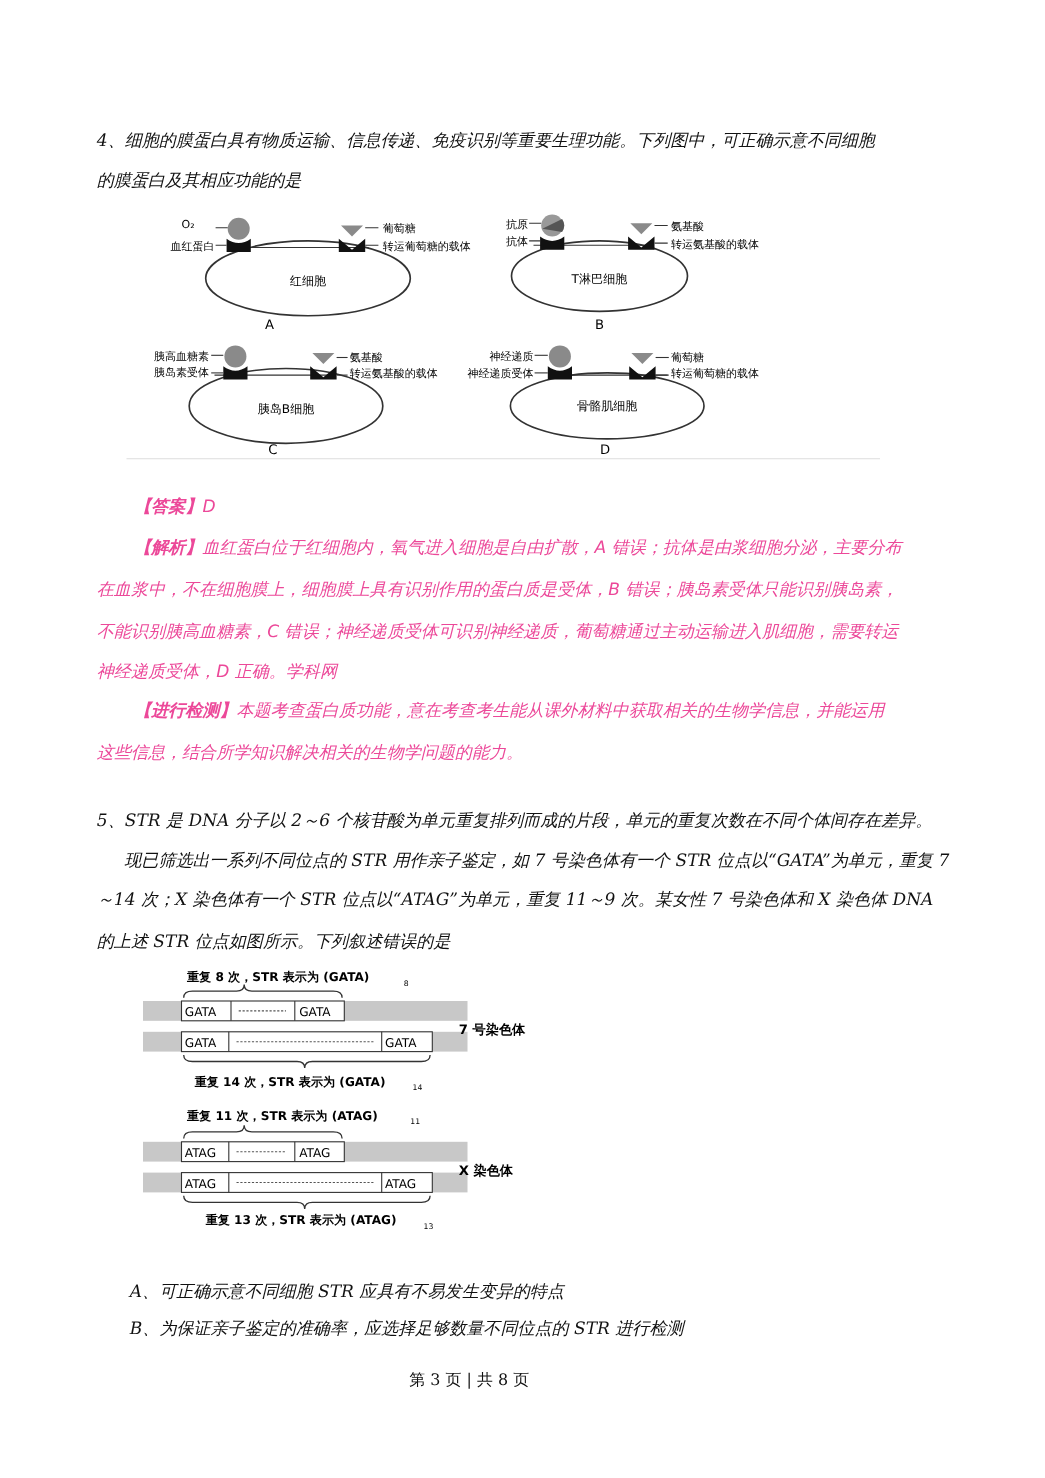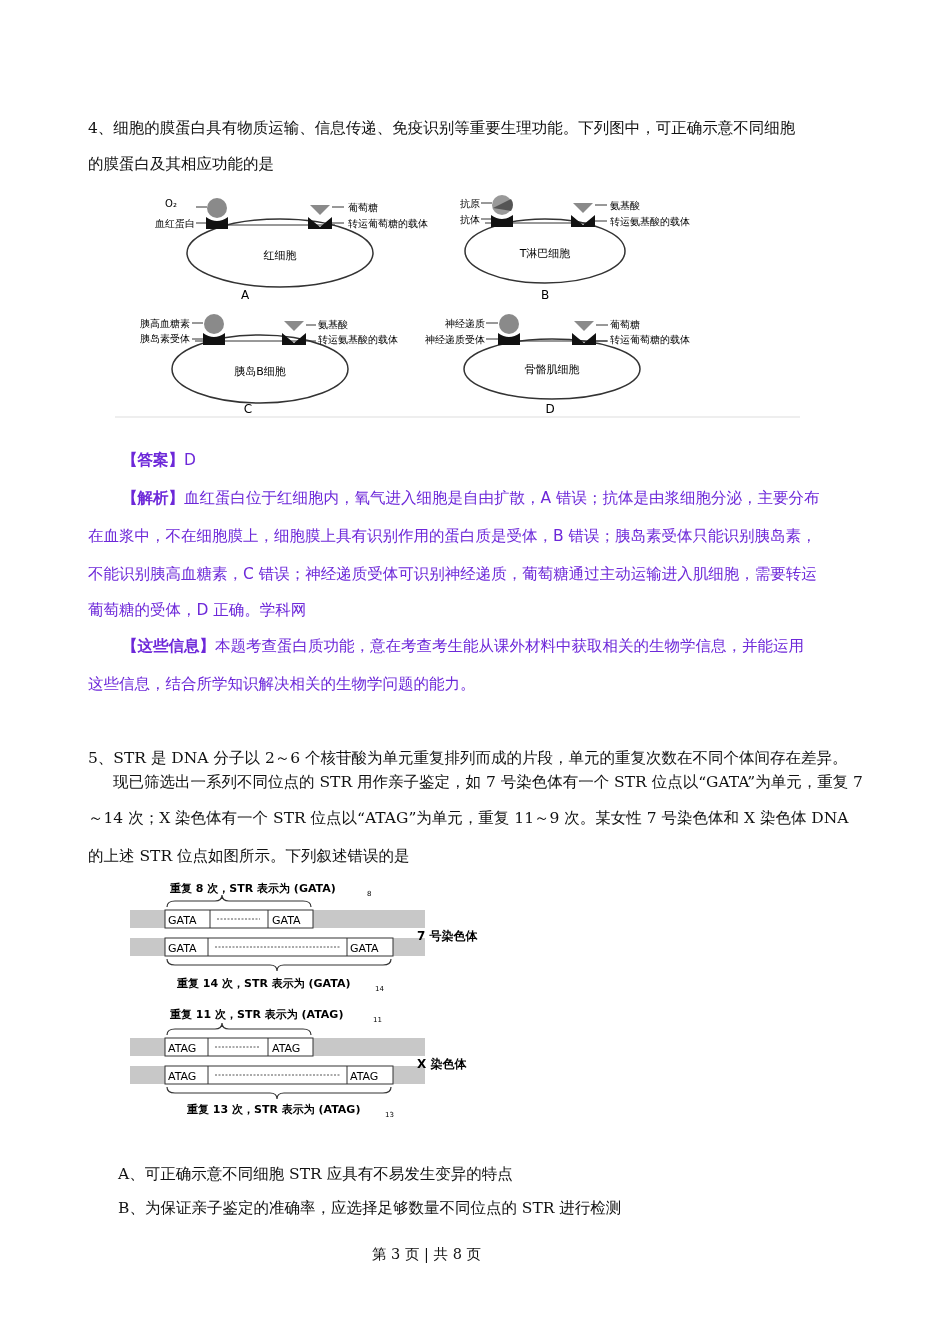--- a/index.html
+++ b/index.html
@@ -1,19 +1,19 @@
 <!DOCTYPE html>
 <html><head>
   <meta charset="utf-8">
   <style>
     html, body { margin: 0; padding: 0; background: #ffffff; }
     body { width: 950px; height: 1344px; position: relative; overflow: hidden;
       font-family: "DejaVu Serif", "Liberation Serif", serif; color: #111; }
-    .line { position: absolute; font-size: 15.5px; white-space: nowrap; line-height: 20px; }
-    .red { color: #6d28d9; font-family: "DejaVu Sans", "Liberation Sans", sans-serif; font-size: 15.5px; }
+    .line { position: absolute; font-size: 15.5px; white-space: nowrap; line-height: 20px; font-style: italic; }
+    .red { color: #ec4899; font-family: "DejaVu Sans", "Liberation Sans", sans-serif; font-size: 15.5px; }
     .bracket { font-weight: bold; }
     .fig { position: absolute; }
     svg text { font-family: "DejaVu Sans", "Liberation Sans", sans-serif; }
     .footer { position: absolute; left: 0; width: 853px; top: 1245px; text-align: center; font-size: 14.5px; }
   </style>
 </head>
 <body>
 
 <div class="line" style="left:88px; top:118px;">4、细胞的膜蛋白具有物质运输、信息传递、免疫识别等重要生理功能。下列图中，可正确示意不同细胞</div>
 <div class="line" style="left:88px; top:154px;text-align:right;">的膜蛋白及其相应功能的是</div>
@@ -106,27 +106,27 @@
 </svg>
 
 <div class="line red" style="left:122px; top:450px;">
   <span class="bracket">【答案】</span><span>D</span>
 </div>
 <div class="line red" style="left:122px; top:488px;">
   <span class="bracket">【解析】</span><span>血红蛋白位于红细胞内，氧气进入细胞是自由扩散，A 错误；抗体是由浆细胞分泌，主要分布</span>
 </div>
 <div class="line red" style="left:88px; top:526px;">在血浆中，不在细胞膜上，细胞膜上具有识别作用的蛋白质是受体，B 错误；胰岛素受体只能识别胰岛素，</div>
 <div class="line red" style="left:88px; top:564px;text-align:right;">不能识别胰高血糖素，C 错误；神经递质受体可识别神经递质，葡萄糖通过主动运输进入肌细胞，需要转运</div>
-<div class="line red" style="left:88px; top:600px;">葡萄糖的受体，D 正确。学科网</div>
+<div class="line red" style="left:88px; top:600px;">神经递质受体，D 正确。学科网</div>
 <div class="line red" style="left:122px; top:636px;">
-  <span class="bracket">【这些信息】</span><span>本题考查蛋白质功能，意在考查考生能从课外材料中获取相关的生物学信息，并能运用</span>
+  <span class="bracket">【进行检测】</span><span>本题考查蛋白质功能，意在考查考生能从课外材料中获取相关的生物学信息，并能运用</span>
 </div>
 <div class="line red" style="left:88px; top:674px;">这些信息，结合所学知识解决相关的生物学问题的能力。</div>
 
-<div class="line" style="left:88px; top:736px;margin-top:12px;">5、STR 是 DNA 分子以 2～6 个核苷酸为单元重复排列而成的片段，单元的重复次数在不同个体间存在差异。</div>
+<div class="line" style="left:88px; top:736px;">5、STR 是 DNA 分子以 2～6 个核苷酸为单元重复排列而成的片段，单元的重复次数在不同个体间存在差异。</div>
 <div class="line" style="left:101px; top:772px;margin-left:12px;">现已筛选出一系列不同位点的 STR 用作亲子鉴定，如 7 号染色体有一个 STR 位点以“GATA”为单元，重复 7</div>
 <div class="line" style="left:88px; top:808px;">～14 次；X 染色体有一个 STR 位点以“ATAG”为单元，重复 11～9 次。某女性 7 号染色体和 X 染色体 DNA</div>
 <div class="line" style="left:88px; top:846px;">的上述 STR 位点如图所示。下列叙述错误的是</div>
 
 <svg class="fig" style="left:125px; top:875px;" width="370" height="250">
 
   <text x="45" y="17" font-size="11" font-weight="bold">重复 8 次，STR 表示为 (GATA)</text>
   <text x="242" y="21" font-size="7">8</text>
   <path d="M42 32 Q42 26 50 26 L90 26 Q97 26 97 20 Q97 26 104 26 L178 26 Q186 26 186 32" fill="none" stroke="#333" stroke-width="1.2"></path>
   <rect x="5" y="35" width="295" height="18" fill="#c8c8c8"></rect>

